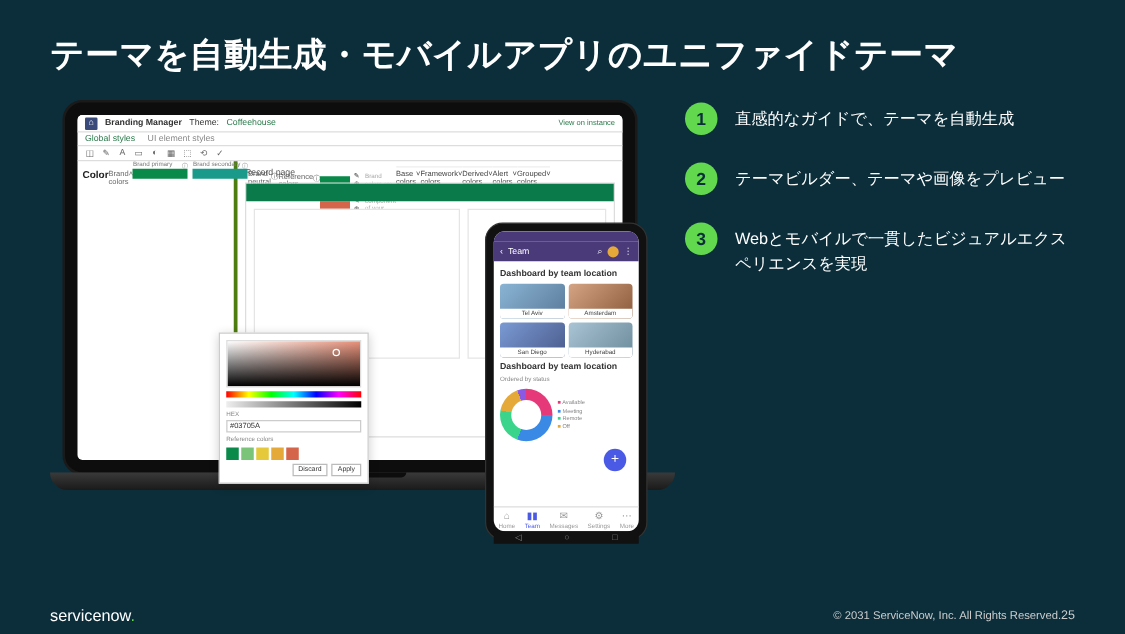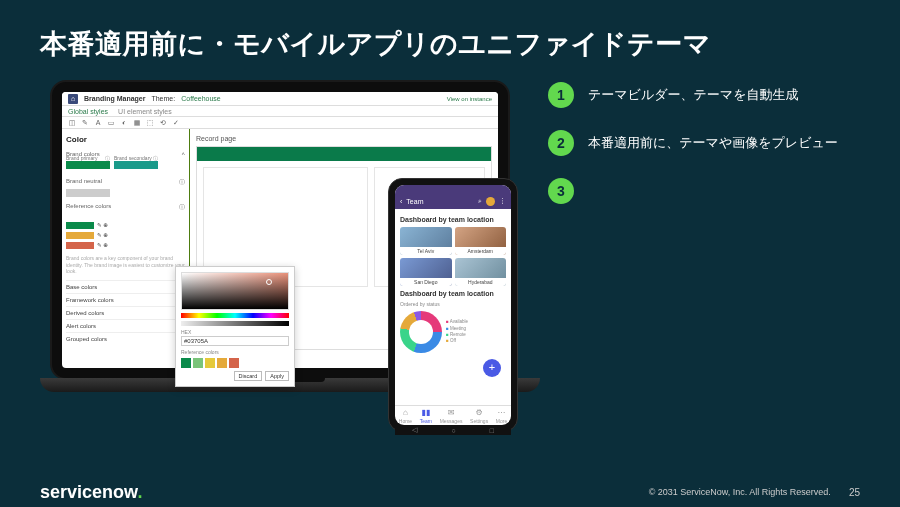--- a/index.html
+++ b/index.html
@@ -15,21 +15,21 @@
 
 .bm-top{height:14px;background:#fff;border-bottom:1px solid #ddd;display:flex;align-items:center;padding:0 6px;gap:6px}
 .bm-home{width:10px;height:10px;background:#3a4a7a;display:flex;align-items:center;justify-content:center;color:#fff;border-radius:1px}
 .bm-link{margin-left:auto;color:#2a7a4a;font-size:6px}
 .bm-tabs{height:11px;border-bottom:1px solid #ddd;display:flex;padding:0 6px;gap:10px;align-items:center;color:#888}
 .bm-tabs .act{color:#2a7a4a}
 .bm-tools{height:12px;border-bottom:1px solid #ddd;display:flex;align-items:center;padding:0 6px;gap:5px;color:#666}
 .bm-tools span{width:8px;text-align:center}
 
 .bm-body{flex:1;display:flex}
-.bm-side{width:128px;border-right:1px solid #4d7c0f;display:flex;flex-direction:column;padding:4px}
+.bm-side{width:128px;border-right:3px solid #4d7c0f;display:flex;flex-direction:row;padding:4px}
 .bm-side h4{font-size:8px;margin:2px 0 3px;color:#222}
 .bm-sub{font-size:6px;color:#666;display:flex;justify-content:space-between;margin:4px 0 2px}
 .sw-row{display:flex;gap:4px;margin:2px 0}
 .sw{width:44px;height:11px;position:relative}
 .sw .bar{height:8px}
 .sw .lbl{position:absolute;top:-6px;left:0;font-size:5px;color:#777}
 .sw .ic{position:absolute;right:0;top:-6px;font-size:5px;color:#999}
 .sw.green .bar{background:#0a8a4a}
 .sw.teal .bar{background:#1a9a8a}
 .sw-list{margin-top:6px}
@@ -89,29 +89,29 @@
 .ph-btns{height:10px;display:flex;justify-content:space-around;align-items:center;color:#555;font-size:7px;background:#111}
 .ph-btns span{color:#888}
 
 .right{flex:1;padding-top:2px}
 .lead{color:#62d84e;font-size:15.5px;font-weight:700;line-height:1.5;margin-bottom:22px}
 .pt{display:flex;gap:14px;margin-bottom:22px;align-items:flex-start}
 .num{width:26px;height:26px;border-radius:50%;background:#62d84e;color:#0b2e3a;font-weight:700;display:flex;align-items:center;justify-content:center;flex-shrink:0;font-size:14px}
 .pt-txt{font-size:13px;line-height:1.5;padding-top:3px}
 
 .footer{position:absolute;bottom:0;left:0;right:0;height:30px;display:flex;align-items:center;padding:0 40px;font-size:10px}
-.logo{font-weight:700;font-size:18px}
+.logo{font-weight:400;font-size:13px}
 .logo .dot{color:#62d84e}
 .copy{margin-left:auto;color:#ccc;font-size:9px}
-.pg{margin-left:18px;color:#ccc}
+.pg{color:#ccc}
 </style>
 </head>
 <body>
 
-<div class="title">本番適用前に・モバイルアプリのユニファイドテーマ</div>
+<div class="title">テーマを自動生成・モバイルアプリのユニファイドテーマ</div>
 
 <div class="content">
 
   <div class="laptop">
     <div class="lap-screen">
       <div class="lap-inner">
         <div class="bm-top">
           <span class="bm-home">⌂</span>
           <b>Branding Manager</b>
           <span>Theme:</span>
@@ -241,28 +241,29 @@
       <div class="btns">
         <span>Discard</span>
         <span>Apply</span>
       </div>
     </div>
   </div>
 
   <div class="right">
     <div class="pt">
         <div class="num">1</div>
-        <div class="pt-txt">テーマビルダー、テーマを自動生成</div>
+        <div class="pt-txt">直感的なガイドで、テーマを自動生成</div>
       </div>
     <div class="pt">
         <div class="num">2</div>
-        <div class="pt-txt">本番適用前に、テーマや画像をプレビュー</div>
+        <div class="pt-txt">テーマビルダー、テーマや画像をプレビュー</div>
       </div>
     <div class="pt">
         <div class="num">3</div>
+        <div class="pt-txt">Webとモバイルで一貫したビジュアルエクスペリエンスを実現</div>
       </div>
   </div>
 </div>
 
 <div class="phone">
   <div class="ph-inner">
     <div class="ph-stat"></div>
     <div class="ph-bar">
       <span>‹</span>
       <span>Team</span>

